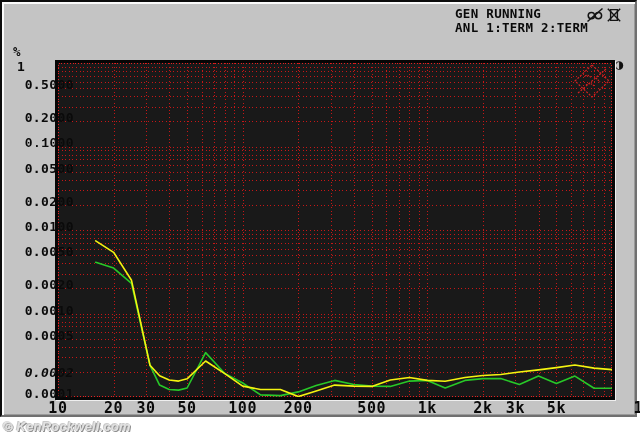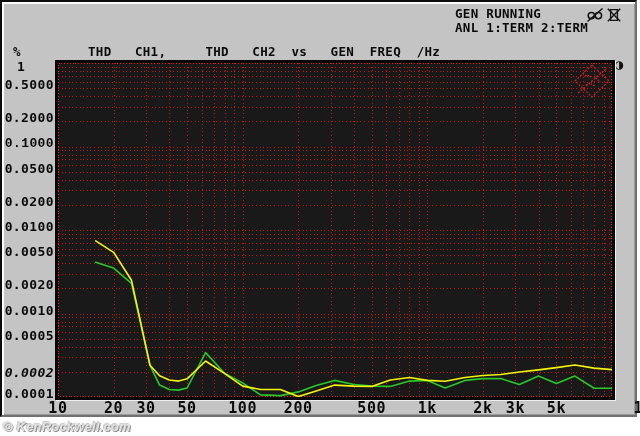--- a/index.html
+++ b/index.html
@@ -13,21 +13,21 @@
   #status-block{position:absolute;left:455px;top:7px;}
   .status-line{font-size:12.5px;line-height:14px;font-weight:bold;color:#0a0a0a;
                letter-spacing:0.3px;white-space:pre;}
   #unit-label{left:13px;top:44px;font-size:12.5px;}
   #chart-title{left:88px;top:44px;font-size:12.5px;letter-spacing:0.3px;}
   #plot-frame{position:absolute;left:55px;top:60px;width:554px;height:334px;
               background:#191919;border:3px solid #060606;
               box-shadow:1px 1px 0 #efefef;}
   #plot-svg{position:absolute;left:0;top:0;}
   .ytick{position:absolute;left:2px;width:52px;text-align:right;font-size:13px;
-         font-weight:bold;color:#0a0a0a;letter-spacing:0.4px;line-height:13px;}
+         font-weight:bold;color:#0a0a0a;letter-spacing:0.4px;line-height:13px;padding-left:20px;}
   .ytick-one{position:absolute;left:17px;font-size:13px;font-weight:bold;color:#0a0a0a;line-height:13px;}
   .xtick{position:absolute;top:401px;font-size:15px;font-weight:bold;color:#0a0a0a;
          letter-spacing:0.6px;transform:translateX(-50%);line-height:14px;white-space:pre;}
   .winicon{position:absolute;}
   #contrast-icon{position:absolute;left:615px;top:57px;font-size:14px;color:#111;line-height:14px;}
   #watermark{position:absolute;left:3px;top:419px;font-family:"Liberation Sans",sans-serif;
              font-weight:bold;font-style:italic;font-size:13px;color:#e2e2e2;
              text-shadow:1px 1px 0 #8f8f8f,-1px -1px 0 #c9c9c9,0 0 1px #aaaaaa;letter-spacing:0.2px;}
   #datetime{position:absolute;right:7px;top:419px;font-size:13.5px;font-weight:bold;
             color:#1b1bc8;letter-spacing:0.35px;white-space:pre;}
@@ -51,21 +51,20 @@
     </g>
   </svg>
   <svg class="winicon" style="left:606px;top:7px" width="16" height="16" viewBox="0 0 16 16">
     <g stroke="#141414" stroke-width="1.4" fill="none">
       <path d="M4.6 2.6 H11.4 V13.4 H4.6 Z"></path>
       <path d="M1.8 1.8 L14.2 14.2 M14.2 1.8 L1.8 14.2"></path>
     </g>
   </svg>
 
   <div class="itxt" id="unit-label">%</div>
-  <div class="itxt" id="chart-title">THD   CH1,     THD   CH2  vs   GEN  FREQ  /Hz</div>
 
   <div id="contrast-icon">◑</div>
 
   <div id="plot-frame">
     <svg id="plot-svg" width="554" height="334">
       <g id="grid-layer" shape-rendering="crispEdges">
           <line x1="56.5" y1="0" x2="56.5" y2="334" stroke="#c81616" stroke-width="1" stroke-dasharray="1 2.6"></line>
           <line x1="88.5" y1="0" x2="88.5" y2="334" stroke="#c81616" stroke-width="1" stroke-dasharray="1 2.6"></line>
           <line x1="111.5" y1="0" x2="111.5" y2="334" stroke="#c81616" stroke-width="1" stroke-dasharray="1 2.6"></line>
           <line x1="129.5" y1="0" x2="129.5" y2="334" stroke="#c81616" stroke-width="1" stroke-dasharray="1 2.6"></line>

